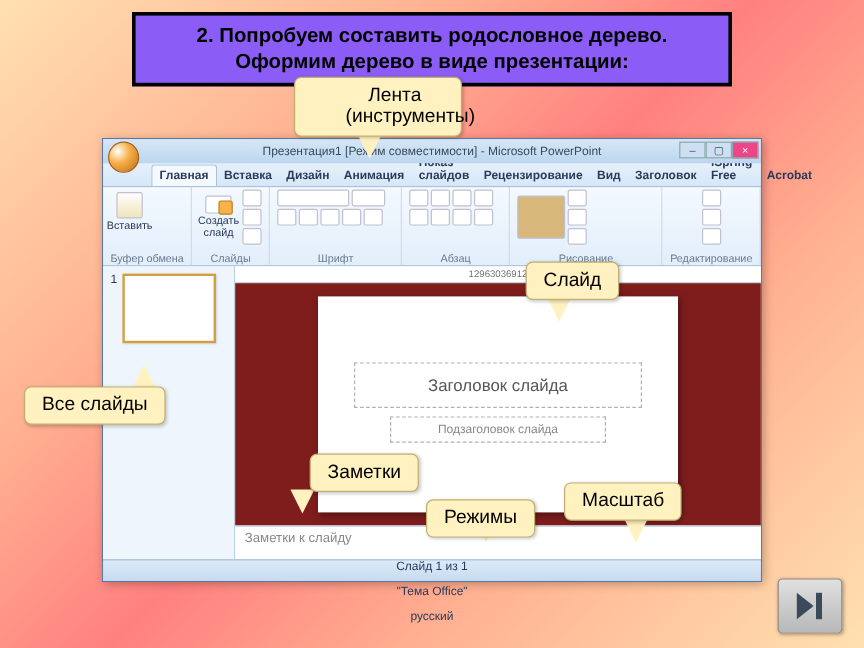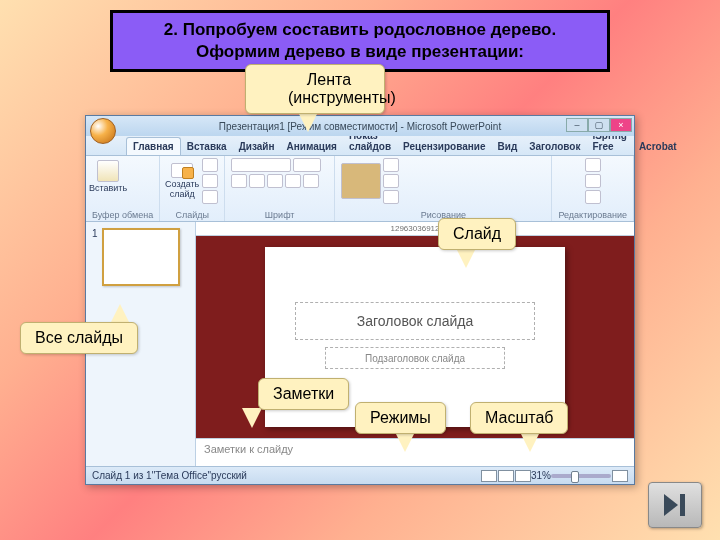--- a/index.html
+++ b/index.html
@@ -82,21 +82,21 @@
   .thumb .slide-mini { width: 78px; height: 58px; background:#fff; border:2px solid #d0a040; box-shadow:1px 1px 2px rgba(0,0,0,0.2);}
   .pp-main { flex:1; display:flex; flex-direction:column; min-width:0;}
   .ruler-h { height:14px; background:#fff; border-bottom:1px solid #c0d0e0; font-size:8px; color:#707070; display:flex; align-items:center; justify-content:center; padding:0 4px;}
   .ruler-h span{ }
   .slide-area { flex:1; background:#7f1d1d; display:flex; align-items:center; justify-content:center; padding:10px;}
   .slide-canvas { width: 300px; height: 180px; background:#fff; box-shadow:2px 2px 6px rgba(0,0,0,0.4); position:relative;}
   .ph { position:absolute; border:1px dashed #b0b0b0; color:#888; font-size:11px; display:flex; align-items:center; justify-content:center;}
   .ph-title { top:55px; left:30px; right:30px; height:38px; font-size:14px; color:#555;}
   .ph-sub { top:100px; left:60px; right:60px; height:22px; font-size:10px;}
   .notes { height:28px; background:#fff; border-top:1px solid #c0d0e0; padding:4px 8px; font-size:11px; color:#888;}
-  .statusbar { height:18px; background: linear-gradient(#dceaf8,#c7dbf0); border-top:1px solid #a8c0d8; display:flex; align-items:center; font-size:10px; color:#2a3a5a; padding:0 6px; }
+  .statusbar { height:18px; background: linear-gradient(#dceaf8,#c7dbf0); border-top:1px solid #a8c0d8; display:flex; align-items:center; font-size:10px; color:#2a3a5a; padding:0 6px; gap:10px;flex-direction:column;}
   .statusbar .spacer{flex:1;}
   .viewbtn{ width:16px; height:12px; background:#fff; border:1px solid #8090a0; margin-left:1px;}
   .zoom-slider{ width:60px; height:4px; background:#aac; position:relative; border-radius:2px;}
   .zoom-slider::after{content:"";position:absolute;left:20px;top:-3px;width:6px;height:10px;background:#fff;border:1px solid #708090;border-radius:2px;}
 
   .nav-btn {
     position:absolute; right:18px; bottom:12px; width:54px; height:46px;
     background: linear-gradient(#e0e0e0,#b8b8b8); border:1px solid #888; border-radius:4px;
     display:flex; align-items:center; justify-content:center;
     box-shadow: 1px 1px 3px rgba(0,0,0,0.3);
@@ -125,21 +125,21 @@
 <div class="callout" style="top:322px; left:20px;">
   <span>Все слайды</span>
 </div>
 <div class="callout-tail tail-up" style="top:304px; left:110px;"></div>
 
 <div class="callout" style="top:378px; left:222px;margin-left:36px;">
   <span>Заметки</span>
 </div>
 <div class="callout-tail tail-down" style="top:408px; left:242px;"></div>
 
-<div class="callout" style="top:402px; left:355px;">
+<div class="callout" style="top:416px; left:355px;">
   <span>Режимы</span>
 </div>
 <div class="callout-tail tail-down" style="top:432px; left:395px;"></div>
 
 <div class="callout" style="top:402px; left:470px;">
   <span>Масштаб</span>
 </div>
 <div class="callout-tail tail-down" style="top:432px; left:520px;"></div>
 
 <div class="pp-window">
@@ -192,20 +192,33 @@
         <div class="mini" style="width:60px;"></div>
         <div class="mini" style="width:28px;"></div>
         <div class="mini"></div>
         <div class="mini"></div>
         <div class="mini"></div>
         <div class="mini"></div>
         <div class="mini"></div>
       </div>
       <div class="gname">Шрифт</div>
     </div>
+    <div class="ribbon-group" style="width:90px;">
+      <div class="ribbon-row" style="flex-wrap:wrap;gap:2px;">
+        <div class="mini"></div>
+        <div class="mini"></div>
+        <div class="mini"></div>
+        <div class="mini"></div>
+        <div class="mini"></div>
+        <div class="mini"></div>
+        <div class="mini"></div>
+        <div class="mini"></div>
+      </div>
+      <div class="gname">Абзац</div>
+    </div>
     <div class="ribbon-group" style="flex:1;">
       <div class="ribbon-row" style="gap:2px;">
         <div class="mini" style="width:40px;height:36px;background:#d8b87a;"></div>
         <div style="display:flex;flex-direction:column;gap:2px;">
           <div class="mini"></div>
           <div class="mini"></div>
           <div class="mini"></div>
         </div>
       </div>
       <div class="gname">Рисование</div>

